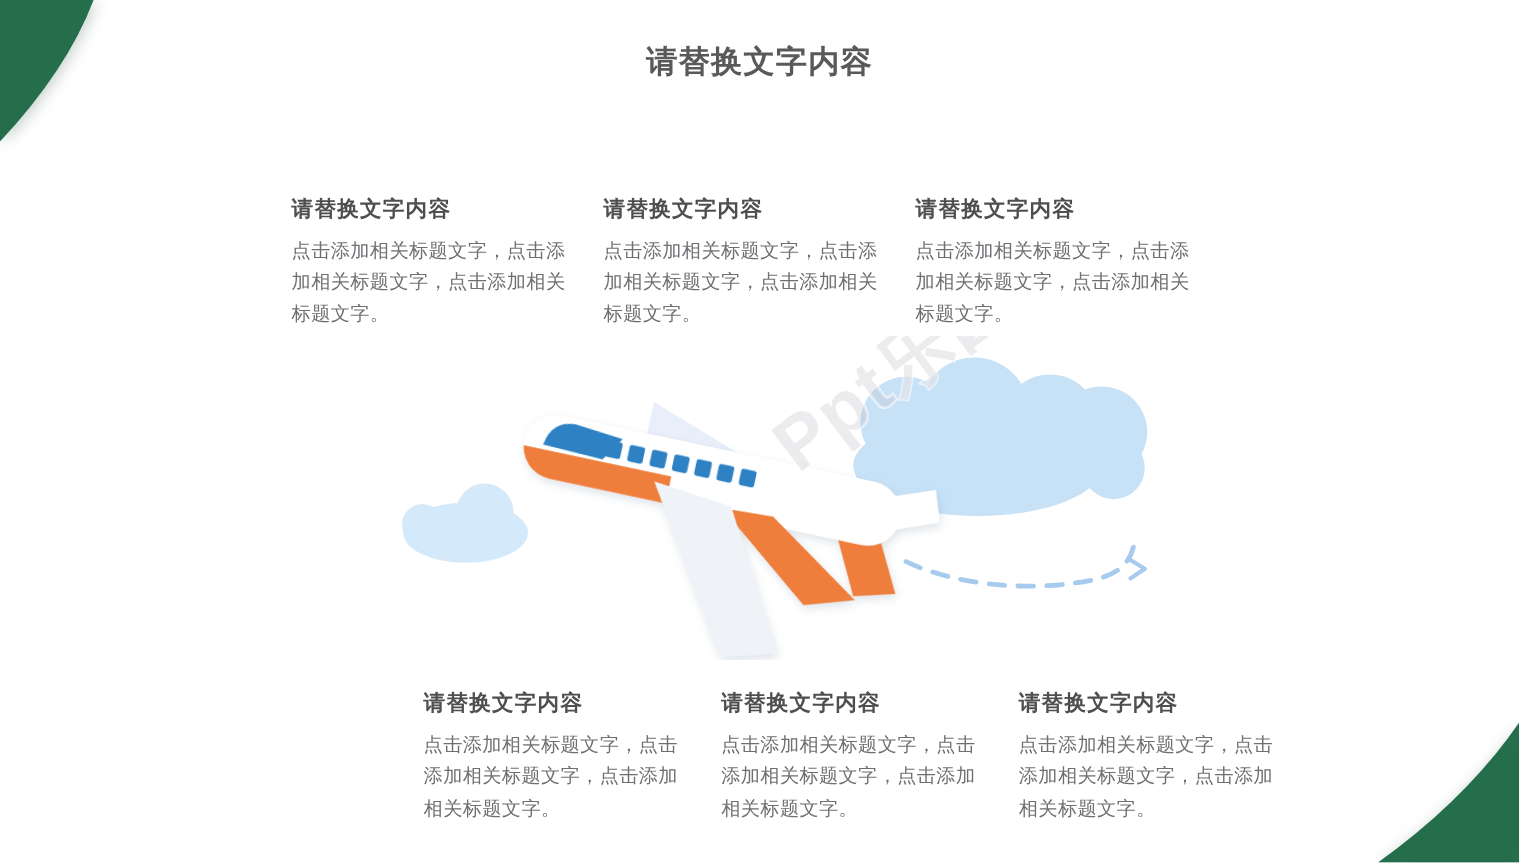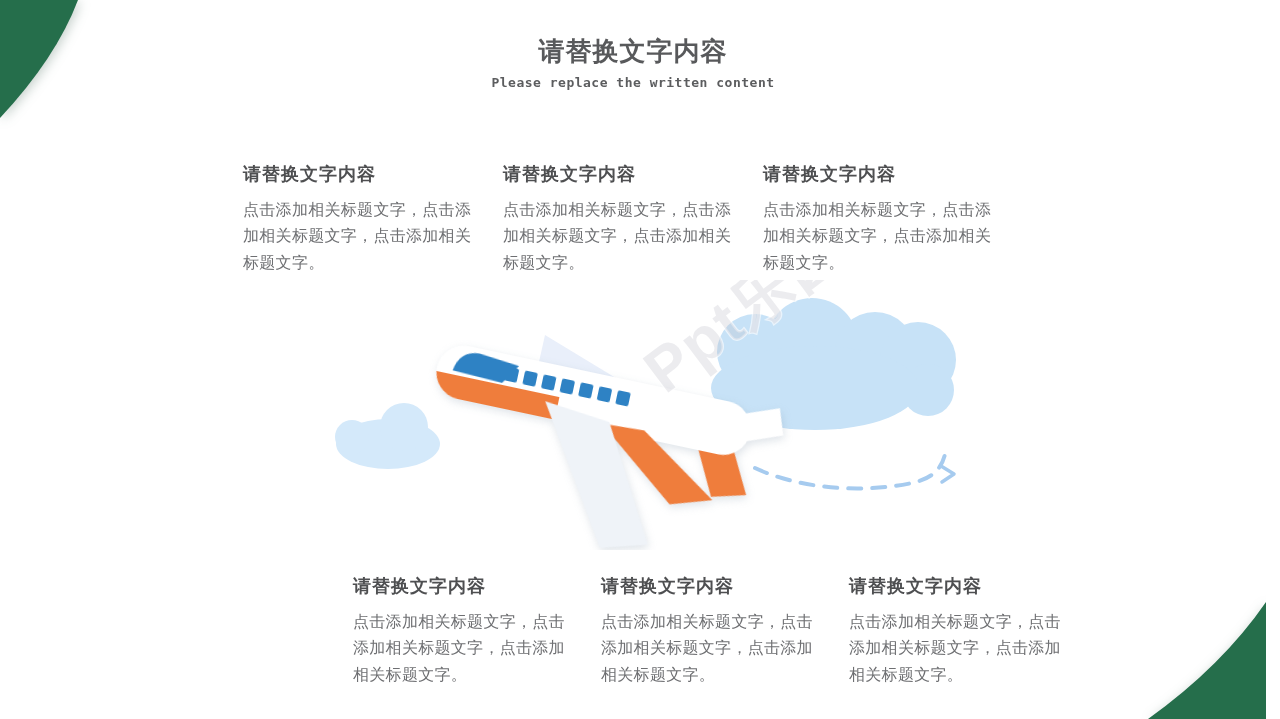--- a/index.html
+++ b/index.html
@@ -32,21 +32,20 @@
 
   <svg class="corner corner-tl" width="130" height="130" viewBox="0 0 130 130">
     <path d="M0,0 L78,0 Q56,58 0,118 Z" fill="#256e4b"></path>
   </svg>
   <svg class="corner corner-br" width="140" height="125" viewBox="0 0 140 125">
     <path d="M140,8 Q96,72 22,125 L140,125 Z" fill="#256e4b"></path>
   </svg>
 
   <div class="hdr">
     <h1>请替换文字内容</h1>
-    <div class="sub">Please replace the written content</div>
   </div>
 
   <div class="row row-top">
     <div class="tb">
       <h2>请替换文字内容</h2>
       <p>点击添加相关标题文字，点击添加相关标题文字，点击添加相关标题文字。</p>
     </div>
     <div class="tb">
       <h2>请替换文字内容</h2>
       <p>点击添加相关标题文字，点击添加相关标题文字，点击添加相关标题文字。</p>

